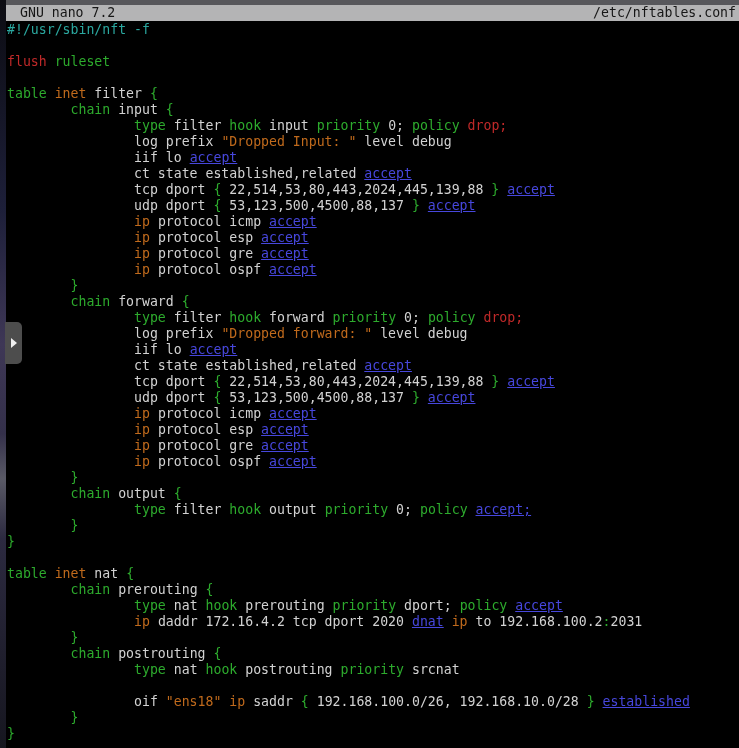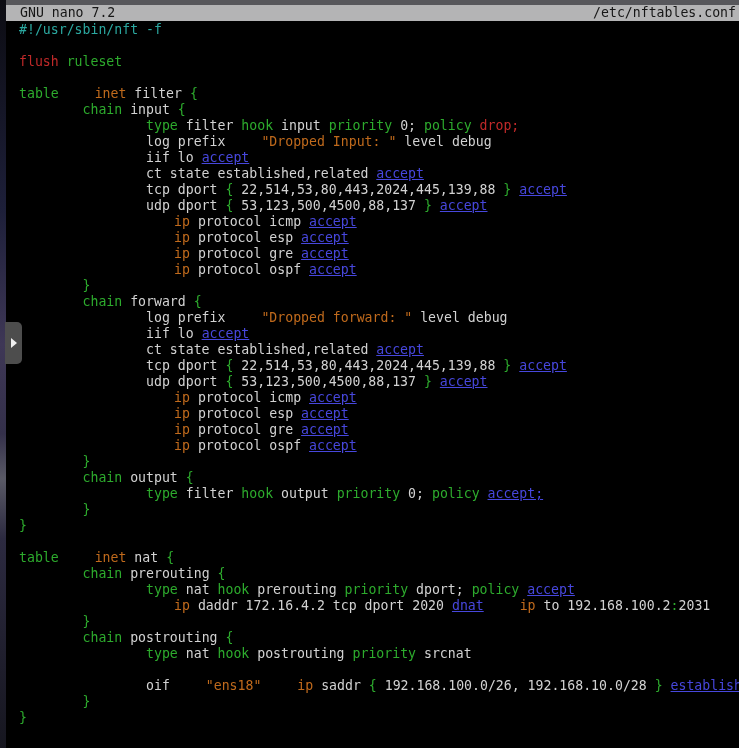--- a/index.html
+++ b/index.html
@@ -46,32 +46,32 @@
     display: flex; justify-content: space-between;
     box-sizing: border-box;
     padding-left: 14px; padding-right: 3px;
     white-space: pre;
     gap: 36px;
   }
   #editor {
     position: absolute; left: 0; top: 21px;
     width: 733px; height: 727px;
     box-sizing: border-box;
-    padding: 1px 0 0 13px;
+    padding: 1px 0 0 1px;
     font-size: 13.2px;
     cursor: text;
   }
   .line {
     height: 16px; line-height: 16px;
     white-space: pre;
     color: var(--text, #d2d2d2);
   }
   .c-d { color: var(--text, #d2d2d2); }
   .c-g { color: var(--keyword_green, #2dab2d); }
-  .c-o { color: var(--orange, #c06a1c); margin-left: 28px; }
+  .c-o { color: var(--orange, #c06a1c); }
   .c-r { color: var(--red, #c02929); }
   .c-b { color: var(--blue, #4747dd); text-decoration: underline; }
   .c-c { color: var(--cyan, #2ba8a0); }
   
   #side-tab {
     position: absolute; left: 5px; top: 322px;
     width: 17px; height: 42px;
     background: var(--tab_bg, #4d4d4d);
     border-radius: 0 5px 5px 0;
     display: flex; align-items: center; justify-content: center;
@@ -111,20 +111,21 @@
         <div class="line"><span class="c-d">                iif lo </span><span class="c-b">accept</span></div>
         <div class="line"><span class="c-d">                ct state established,related </span><span class="c-b">accept</span></div>
         <div class="line"><span class="c-d">                tcp dport </span><span class="c-g">{</span><span class="c-d"> 22,514,53,80,443,2024,445,139,88 </span><span class="c-g">}</span><span class="c-d"> </span><span class="c-b">accept</span></div>
         <div class="line"><span class="c-d">                udp dport </span><span class="c-g">{</span><span class="c-d"> 53,123,500,4500,88,137 </span><span class="c-g">}</span><span class="c-d"> </span><span class="c-b">accept</span></div>
         <div class="line"><span class="c-d">                </span><span class="c-o">ip</span><span class="c-d"> protocol icmp </span><span class="c-b">accept</span></div>
         <div class="line"><span class="c-d">                </span><span class="c-o">ip</span><span class="c-d"> protocol esp </span><span class="c-b">accept</span></div>
         <div class="line"><span class="c-d">                </span><span class="c-o">ip</span><span class="c-d"> protocol gre </span><span class="c-b">accept</span></div>
         <div class="line"><span class="c-d">                </span><span class="c-o">ip</span><span class="c-d"> protocol ospf </span><span class="c-b">accept</span></div>
         <div class="line"><span class="c-d">        </span><span class="c-g">}</span></div>
         <div class="line"><span class="c-d">        </span><span class="c-g">chain</span><span class="c-d"> forward </span><span class="c-g">{</span></div>
+        <div class="line"><span class="c-d">                </span><span class="c-g">type</span><span class="c-d"> filter </span><span class="c-g">hook</span><span class="c-d"> forward </span><span class="c-g">priority</span><span class="c-d"> 0; </span><span class="c-g">policy</span><span class="c-d"> </span><span class="c-r">drop;</span></div>
         <div class="line"><span class="c-d">                log prefix </span><span class="c-o">"Dropped forward: "</span><span class="c-d"> level debug</span></div>
         <div class="line"><span class="c-d">                iif lo </span><span class="c-b">accept</span></div>
         <div class="line"><span class="c-d">                ct state established,related </span><span class="c-b">accept</span></div>
         <div class="line"><span class="c-d">                tcp dport </span><span class="c-g">{</span><span class="c-d"> 22,514,53,80,443,2024,445,139,88 </span><span class="c-g">}</span><span class="c-d"> </span><span class="c-b">accept</span></div>
         <div class="line"><span class="c-d">                udp dport </span><span class="c-g">{</span><span class="c-d"> 53,123,500,4500,88,137 </span><span class="c-g">}</span><span class="c-d"> </span><span class="c-b">accept</span></div>
         <div class="line"><span class="c-d">                </span><span class="c-o">ip</span><span class="c-d"> protocol icmp </span><span class="c-b">accept</span></div>
         <div class="line"><span class="c-d">                </span><span class="c-o">ip</span><span class="c-d"> protocol esp </span><span class="c-b">accept</span></div>
         <div class="line"><span class="c-d">                </span><span class="c-o">ip</span><span class="c-d"> protocol gre </span><span class="c-b">accept</span></div>
         <div class="line"><span class="c-d">                </span><span class="c-o">ip</span><span class="c-d"> protocol ospf </span><span class="c-b">accept</span></div>
         <div class="line"><span class="c-d">        </span><span class="c-g">}</span></div>

